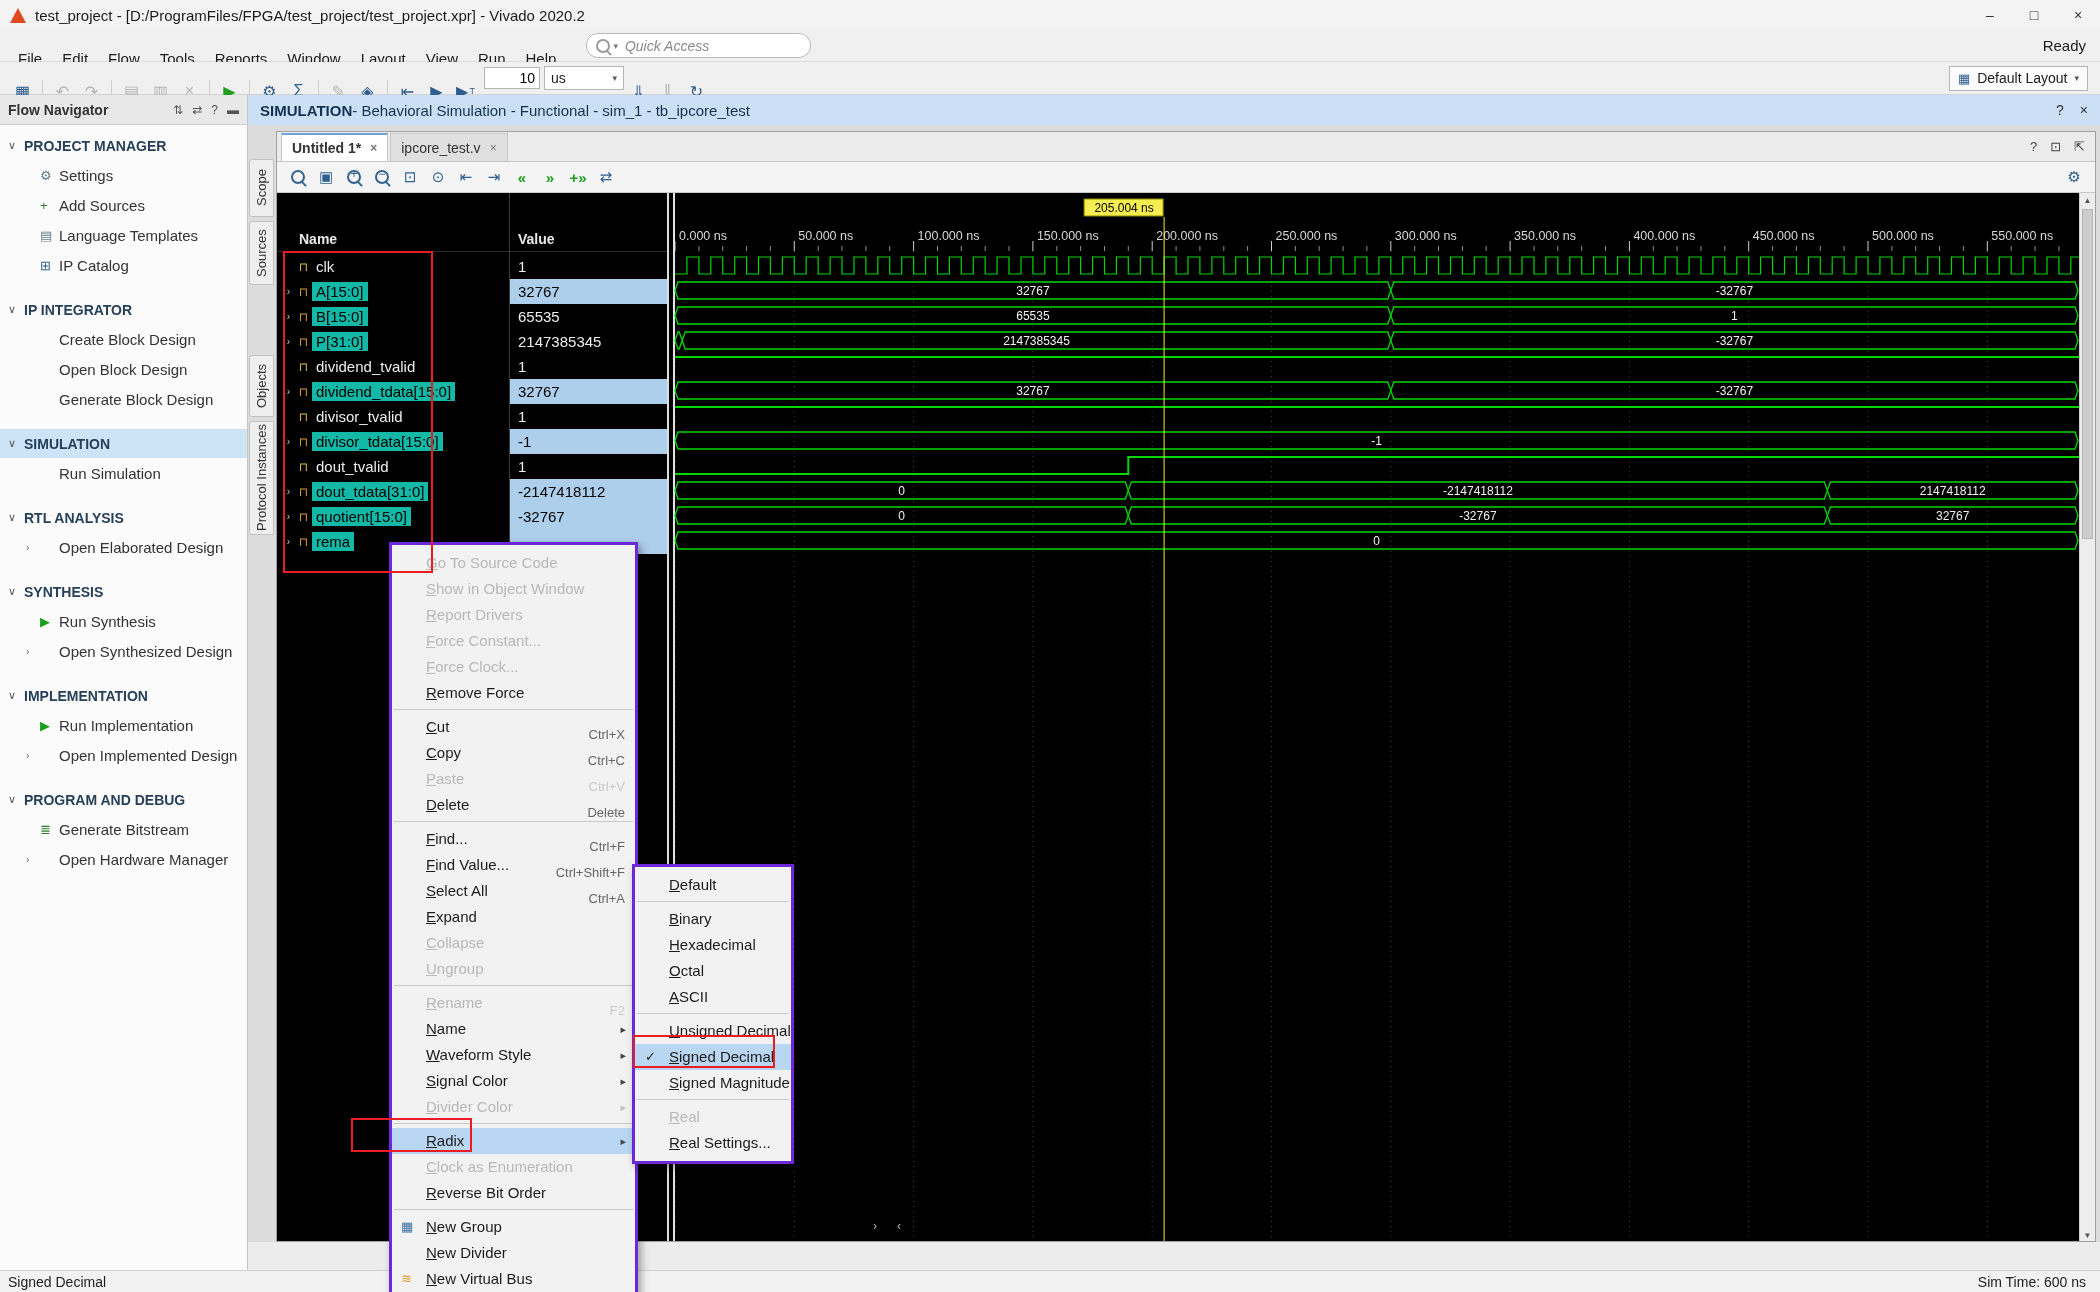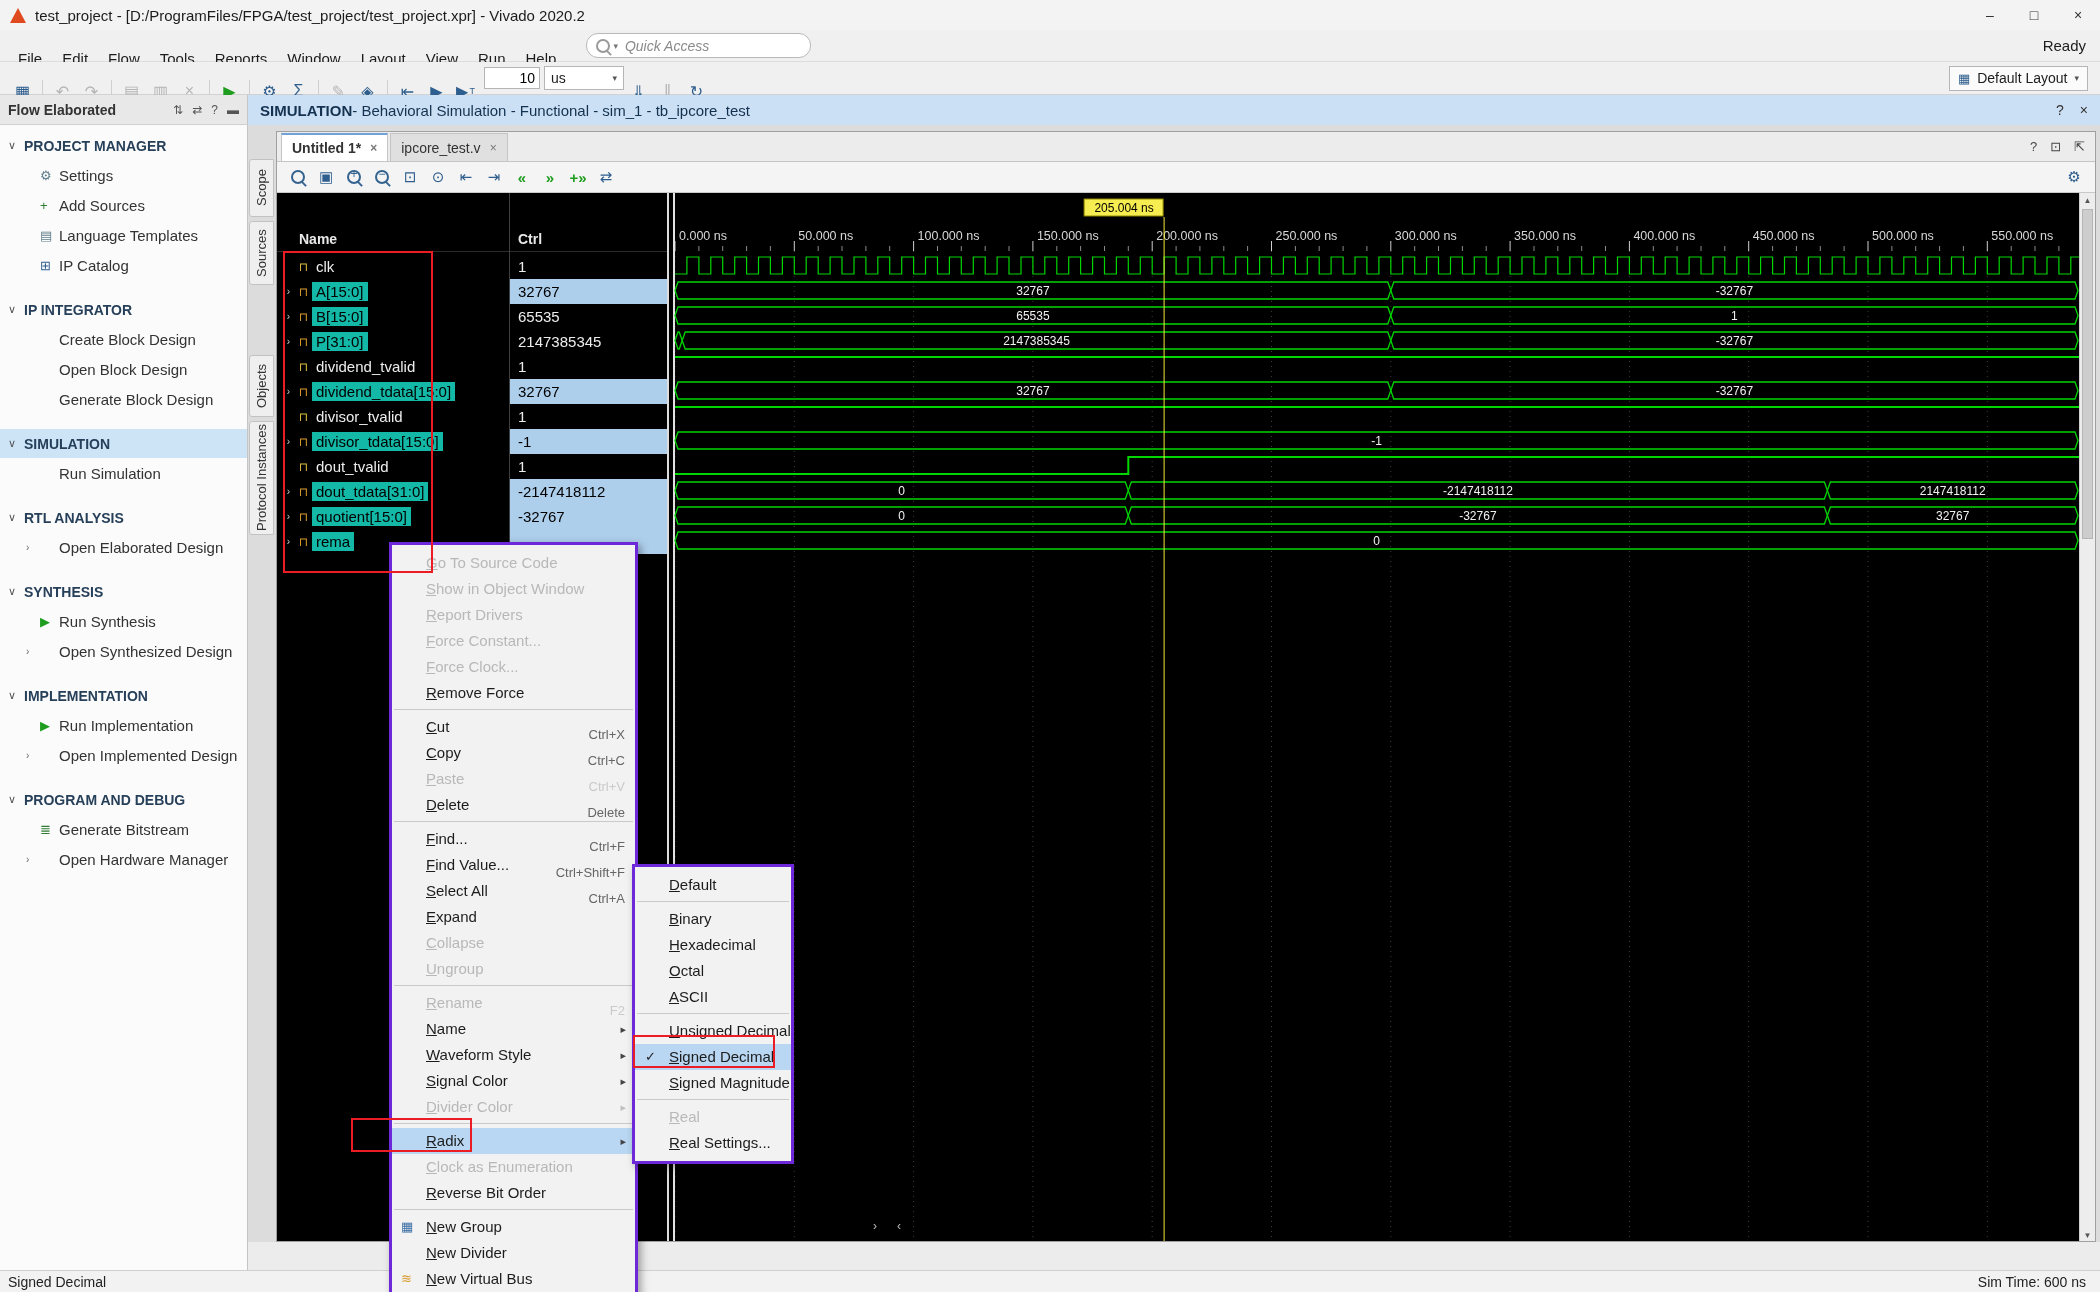--- a/index.html
+++ b/index.html
@@ -200,21 +200,21 @@
         <span class="tbi ">↻</span>
       </div>
     <div class="layout-select">
       <span class="layout-grid">▦</span>
       <span>Default Layout</span>
       <span class="caret">▾</span>
     </div>
   </div>
 
   <div id="fn-header" class="abs">
-    <span>Flow Elaborated</span>
+    <span>Flow Navigator</span>
     <span class="fn-hicons">
       <span>⇅</span>
       <span>⇄</span>
       <span>?</span>
       <span>▬</span>
     </span>
   </div>
   <div id="sim-header" class="abs">
     <b>SIMULATION</b>
     <span> - Behavioral Simulation - Functional - sim_1 - tb_ipcore_test</span>
@@ -441,21 +441,21 @@
               <span class="nchip sel">quotient[15:0]</span>
             </div>
             <div class="nrow" style="top: 336px;">
               <span class="exp">›</span>
               <span class="sig-ic bus">⊓</span>
               <span class="nchip sel">rema</span>
             </div>
           </div>
       </div>
       <div id="values">
-        <div class="col-header">Ctrl</div>
+        <div class="col-header">Value</div>
         <div id="value-rows">
             <div class="vrow" style="top: 61px;">1</div>
             <div class="vrow sel" style="top: 86px;">32767</div>
             <div class="vrow" style="top: 111px;">65535</div>
             <div class="vrow" style="top: 136px;">2147385345</div>
             <div class="vrow" style="top: 161px;">1</div>
             <div class="vrow sel" style="top: 186px;">32767</div>
             <div class="vrow" style="top: 211px;">1</div>
             <div class="vrow sel" style="top: 236px;">-1</div>
             <div class="vrow" style="top: 261px;">1</div>

